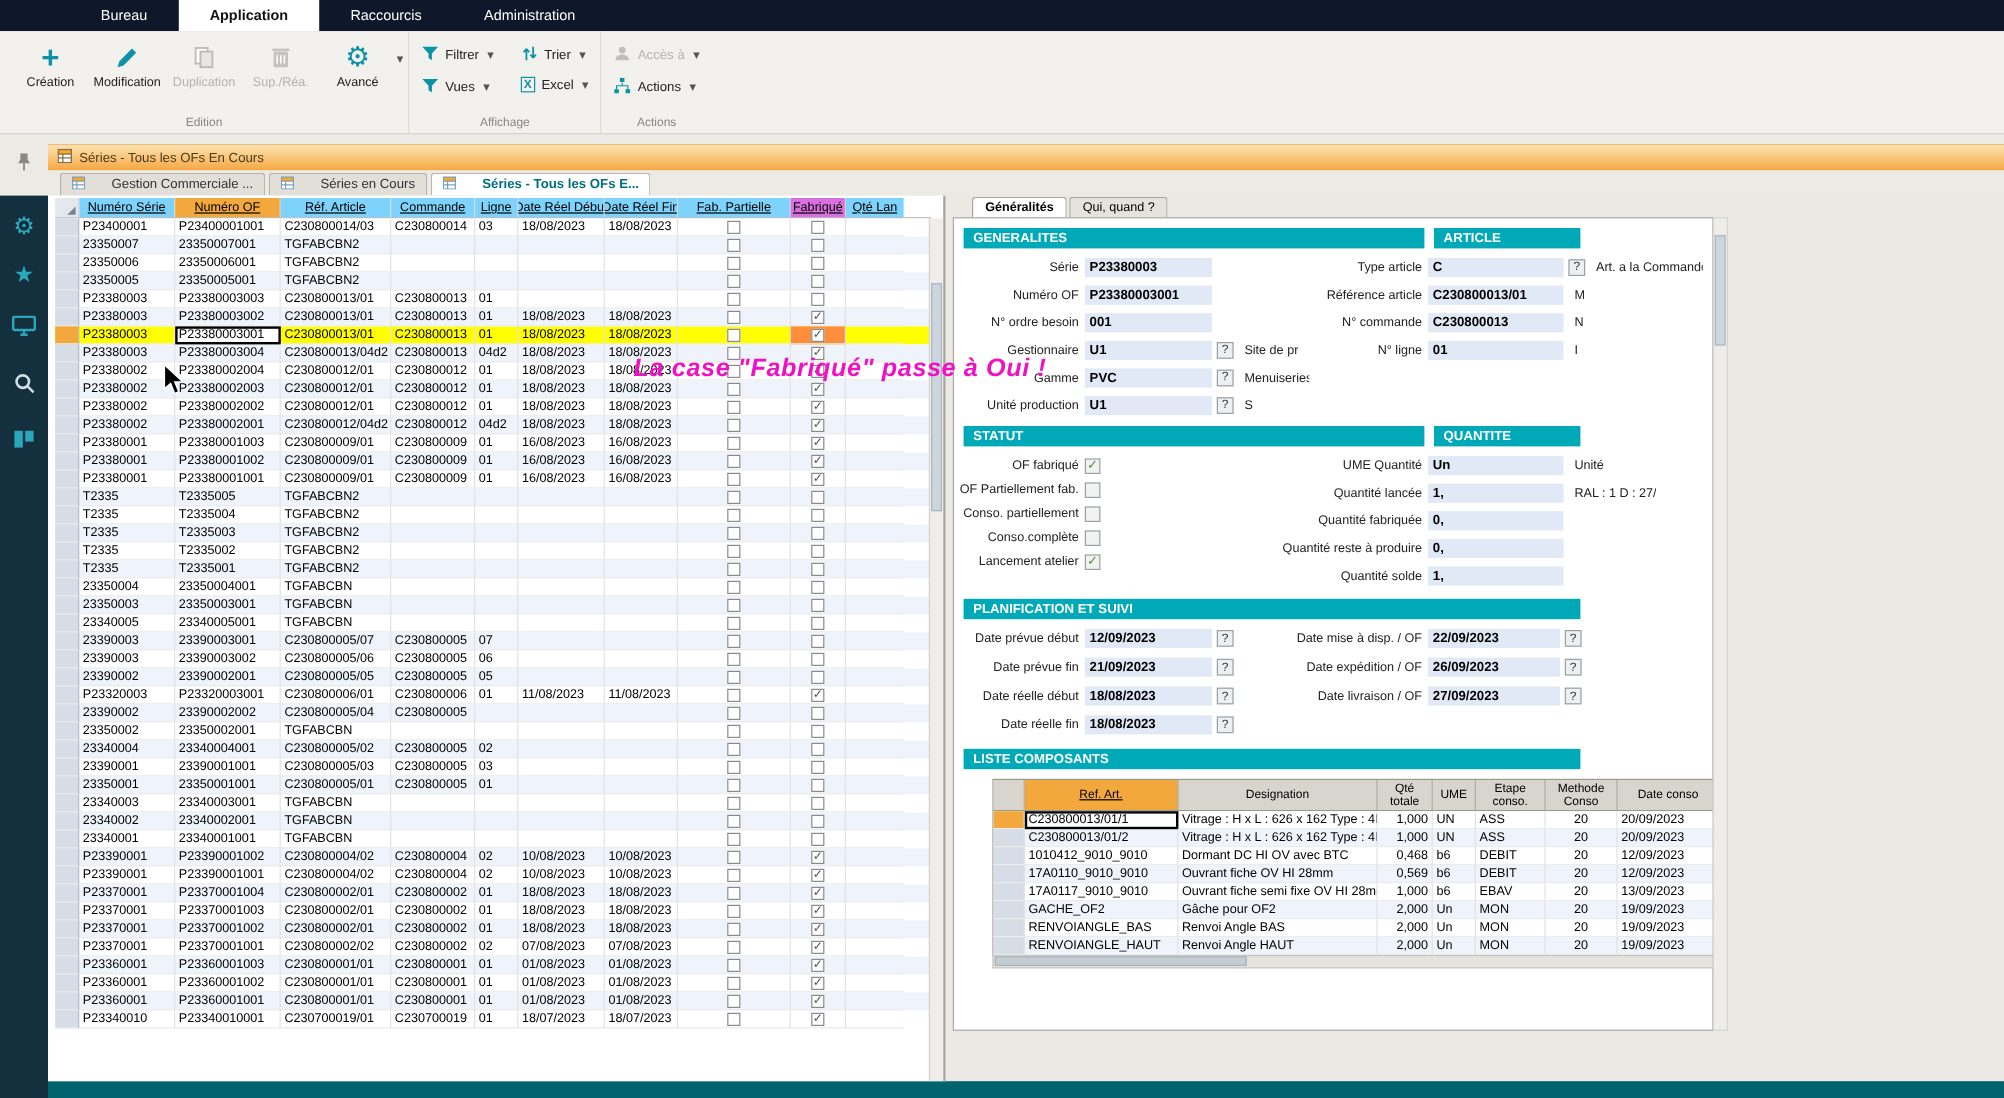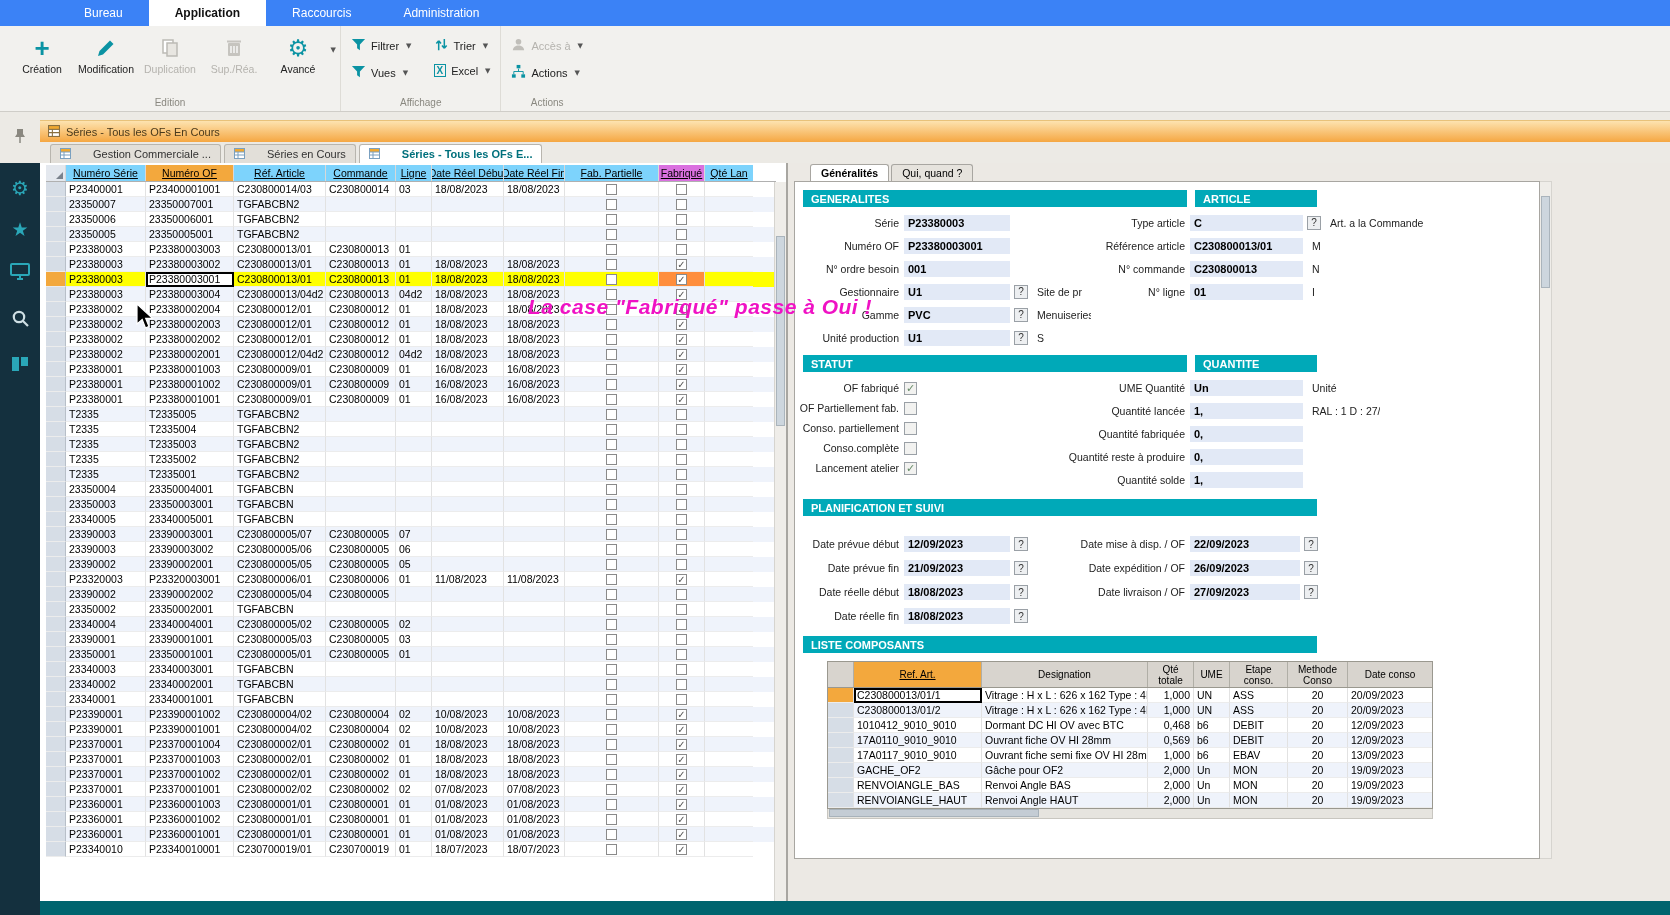--- a/index.html
+++ b/index.html
@@ -1,20 +1,20 @@
 <!DOCTYPE html>
 <html><head>
 <meta charset="utf-8">
 <style>
   *{margin:0;padding:0;box-sizing:border-box;font-family:"Liberation Sans",sans-serif;}
   html,body{width:1670px;height:915px;overflow:hidden;background:#ece9e4;}
   .app{position:relative;width:1670px;height:915px;background:#ece9e4;overflow:hidden;}
 
   
-  .menubar{height:26px;background:#3b82f6;display:flex;align-items:stretch;padding-left:58px;}
+  .menubar{height:26px;background:#0f172a;display:flex;align-items:stretch;padding-left:58px;}
   .mitem{color:#fff;font-size:12px;padding:0 26px;display:flex;align-items:center;cursor:default;}
   .mitem.active{background:#fff;color:#111;font-weight:bold;}
 
   
   .ribbon{height:86px;background:#f2f1ee;border-bottom:1px solid #cfcdc8;display:flex;}
   .rgroup{display:flex;flex-direction:column;padding:2px 10px 0;}
   .rgroup+.rgroup{border-left:1px solid #dedcd6;}
   .rbtns{flex:1;display:flex;align-items:flex-start;}
   .rgroup-label{text-align:center;font-size:10px;color:#8a8880;padding:1px 0 3px;}
   .bigbtn{width:64px;display:flex;flex-direction:column;align-items:center;gap:2px;padding-top:7px;font-size:10.5px;color:#222;position:relative;}
@@ -71,21 +71,21 @@
   .c6{width:72px;}.c7{width:61px;}.c8{width:94px;}.c9{width:46px;}.c10{width:48px;border-right:none;}
   .gvscroll{position:absolute;right:0;top:19px;bottom:0;width:12px;background:#efede9;border-left:1px solid #d6d4cf;}
   .gvthumb{margin:54px 1px 0;height:190px;background:#cdd6de;border:1px solid #aab4bc;}
 
   
   .detail-pane{width:770px;flex:none;display:flex;flex-direction:column;padding-left:6px;background:#ece9e4;}
   .dtabs{height:18px;display:flex;align-items:flex-end;padding-left:16px;gap:2px;}
   .dtab{height:17px;display:flex;align-items:center;padding:0 10px;font-size:10.5px;background:#e6e3dd;border:1px solid #a8a6a1;border-bottom:none;border-radius:3px 3px 0 0;}
   .dtab.active{background:#fff;font-weight:bold;}
   .dbody{display:flex;}
-  .dpanel{width:746px;height:678px;background:#fff;border:1px solid #a8a6a1;padding:6px 8px 16px;overflow:hidden;}
+  .dpanel{width:634px;height:678px;background:#fff;border:1px solid #a8a6a1;padding:6px 8px 16px;overflow:hidden;}
   .dvscroll{width:12px;height:678px;background:#efede9;border:1px solid #d6d4cf;border-left:none;}
   .dvthumb{margin:14px 1px 0;height:92px;background:#cdd6de;border:1px solid #aab4bc;}
 
   .headrow{display:flex;gap:8px;margin-top:2px;}
   .sechead{background:#00a9b8;color:#fff;font-weight:bold;font-size:11px;height:17px;display:flex;align-items:center;padding:0 8px;flex:none;}
   .w-main{width:384px;}
   .w-side{width:122px;}
   .w-full{width:514px;}
 
   .twocol{display:flex;margin-top:4px;}
@@ -1213,21 +1213,21 @@
                     <div class="frow gr">
                       <div class="flabel">Quantité solde</div>
                       <div class="fval">1,</div>
                     </div>
                   </div>
               </div>
 
               <div class="headrow" style="margin-top:8px;">
                 <div class="sechead w-full">PLANIFICATION ET SUIVI</div>
               </div>
-              <div class="twocol" style="margin-top:16px;">
+              <div class="twocol" style="margin-top:4px;">
                 <div class="tleft">
                     <div class="frow pl">
                       <div class="flabel">Date prévue début</div>
                       <div class="fval">12/09/2023</div>
                       <div class="fhelp">?</div>
                     </div>
                     <div class="frow pl">
                       <div class="flabel">Date prévue fin</div>
                       <div class="fval">21/09/2023</div>
                       <div class="fhelp">?</div>

